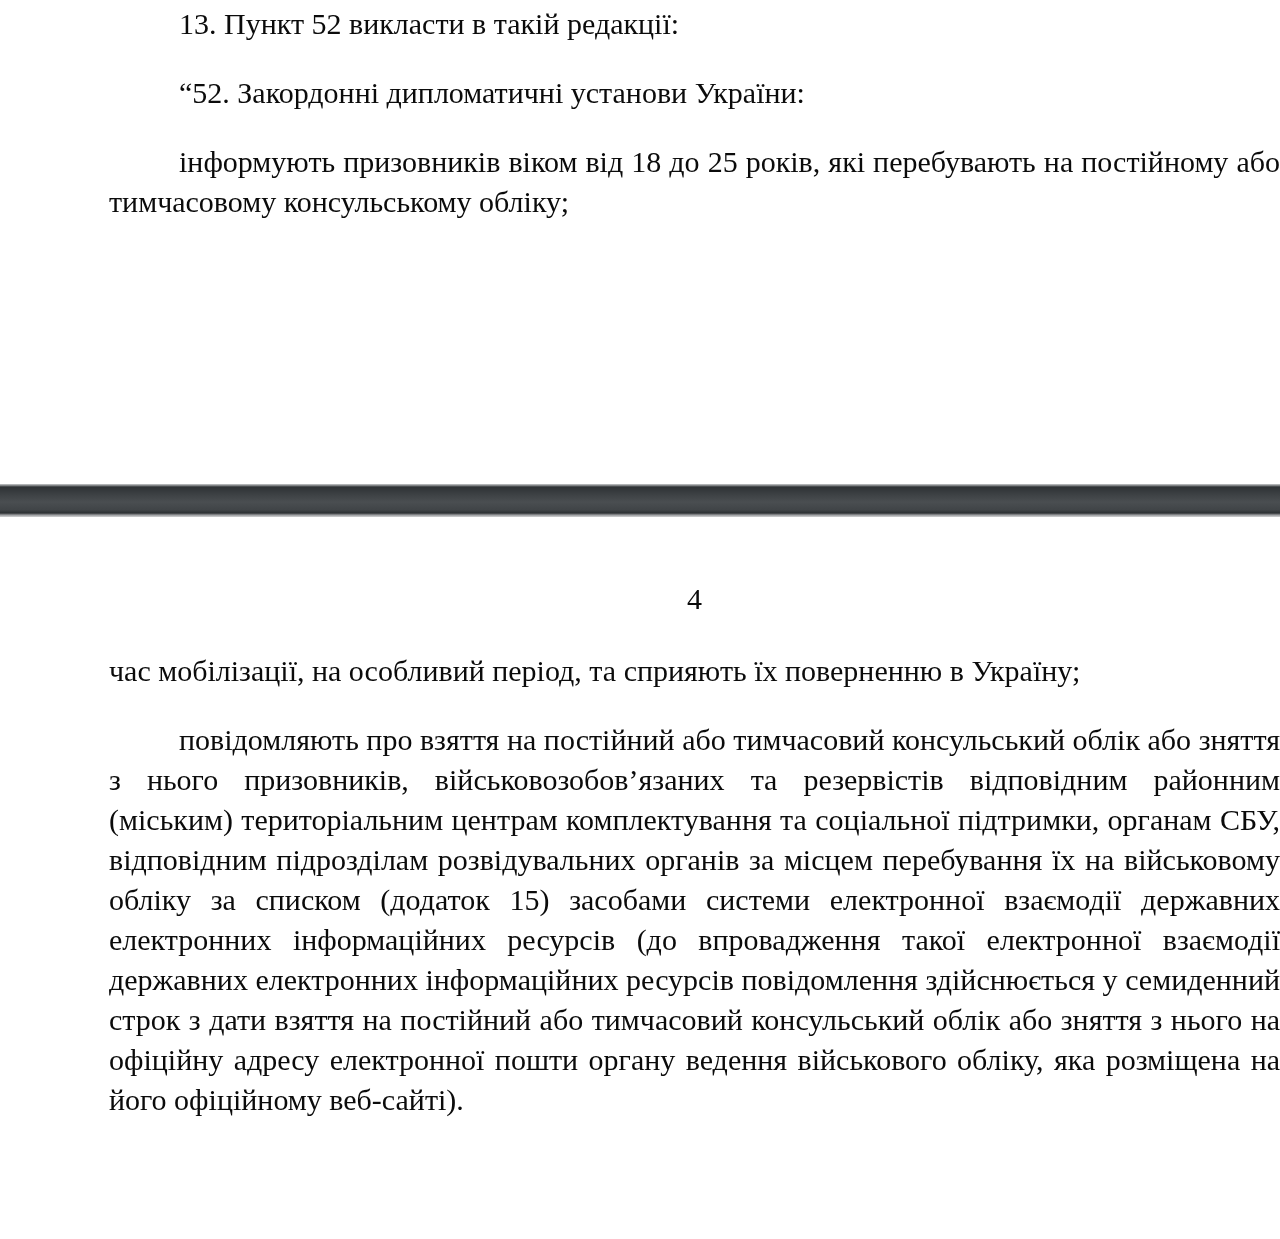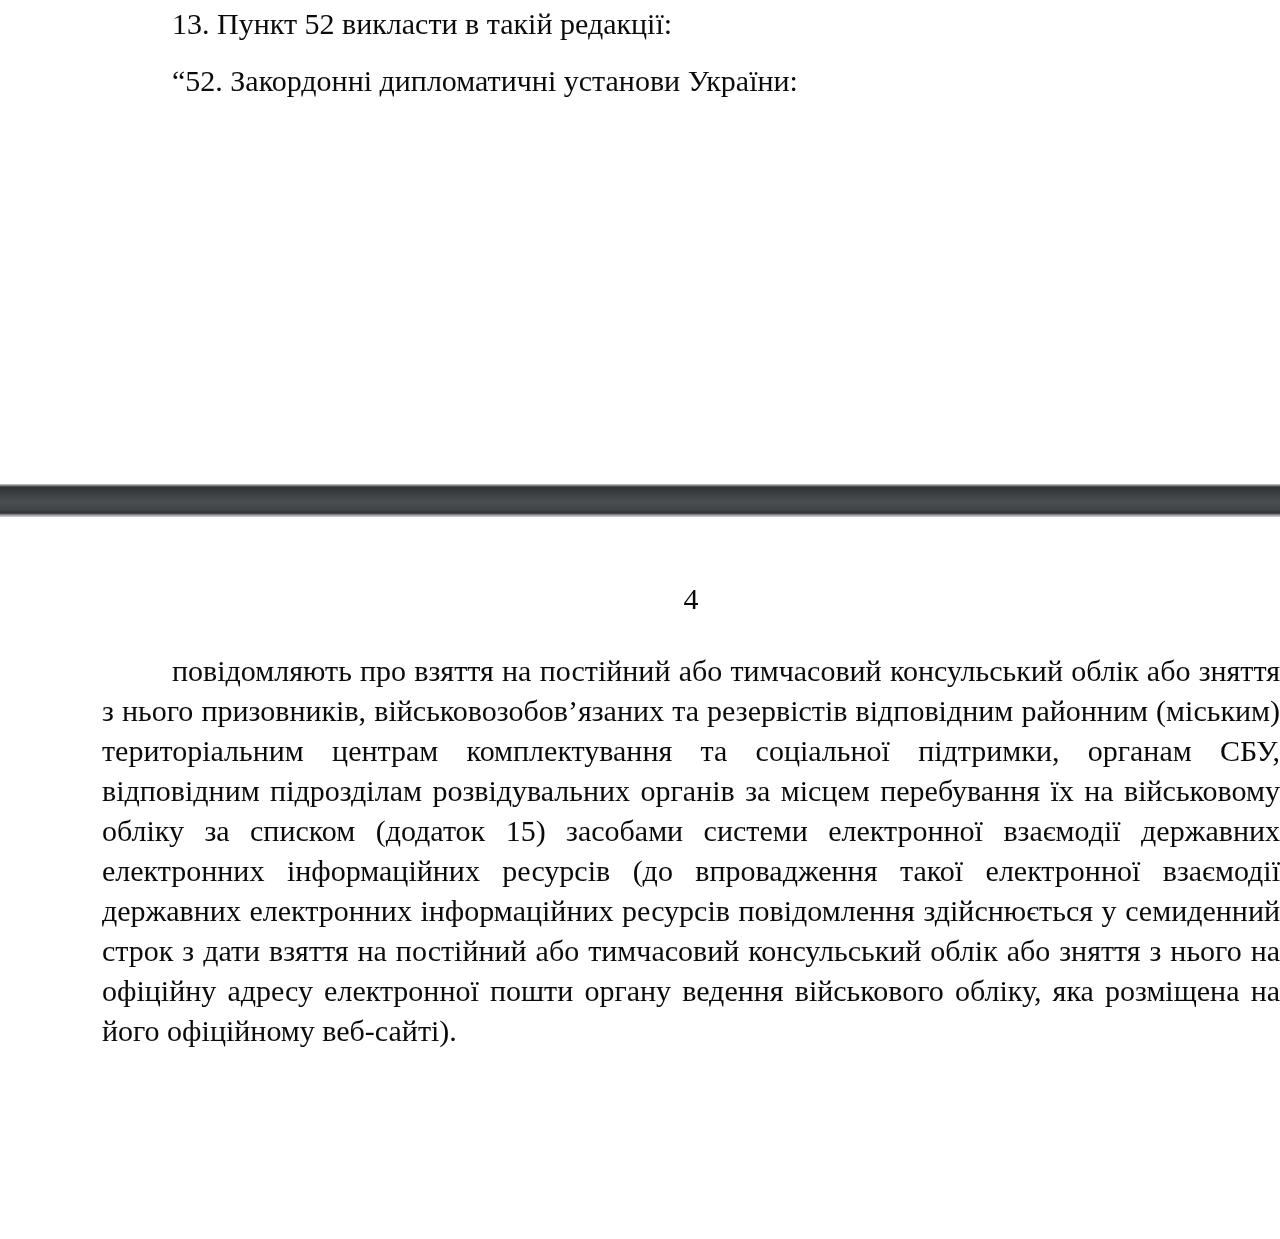--- a/index.html
+++ b/index.html
@@ -14,39 +14,39 @@
     overflow: hidden;
     font-family: "Liberation Serif", "DejaVu Serif", serif;
     color: #0b0b0b;
   }
   .doc {
     position: absolute;
     inset: 0;
   }
   .page-text {
     position: absolute;
-    left: 8px;
+    left: 15px;
     right: 0;
     padding-left: 94px;
     font-size: 30px;
     line-height: 40px;
     text-align: justify;
   }
   .page-text-top {
     top: 4px;
   }
   .page-text-bottom {
     top: 579px;
   }
   .para {
     margin: 0;
     text-indent: 70px;
   }
   .para + .para {
-    margin-top: 17px;
+    margin-top: 29px;
   }
   .para.continuation {
     text-indent: 0;
   }
   .page-number {
     text-align: center;
     font-size: 30px;
     line-height: 40px;
   }
   .page-number + .para {
@@ -73,22 +73,24 @@
   }
 </style>
 </head>
 <body>
 
 <div class="doc">
 
   <section class="page-text page-text-top">
     <p class="para">13. Пункт 52 викласти в такій редакції:</p>
     <p class="para">“52. Закордонні дипломатичні установи України:</p>
+    <p class="para">інформують призовників віком від 18 до 25 років, які перебувають на постійному або тимчасовому консульському обліку;</p>
   </section>
 
   <div class="page-break-bar"></div>
 
   <section class="page-text page-text-bottom">
     <div class="page-number">4</div>
+    <p class="para continuation">час мобілізації, на особливий період, та сприяють їх поверненню в Україну;</p>
     <p class="para">повідомляють про взяття на постійний або тимчасовий консульський облік або зняття з нього призовників, військовозобов’язаних та резервістів відповідним районним (міським) територіальним центрам комплектування та соціальної підтримки, органам СБУ, відповідним підрозділам розвідувальних органів за місцем перебування їх на військовому обліку за списком (додаток 15) засобами системи електронної взаємодії державних електронних інформаційних ресурсів (до впровадження такої електронної взаємодії державних електронних інформаційних ресурсів повідомлення здійснюється у семиденний строк з дати взяття на постійний або тимчасовий консульський облік або зняття з нього на офіційну адресу електронної пошти органу ведення військового обліку, яка розміщена на його офіційному веб-сайті).</p>
   </section>
 
 </div>
 
 </body></html>

